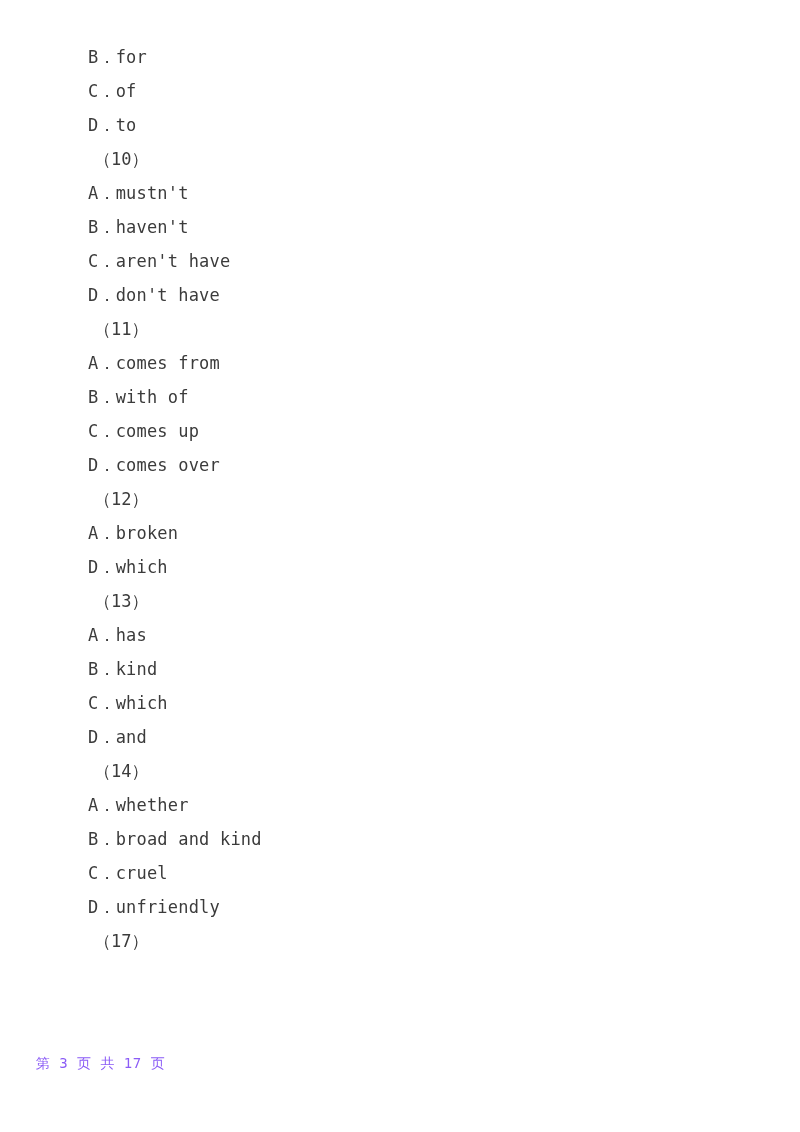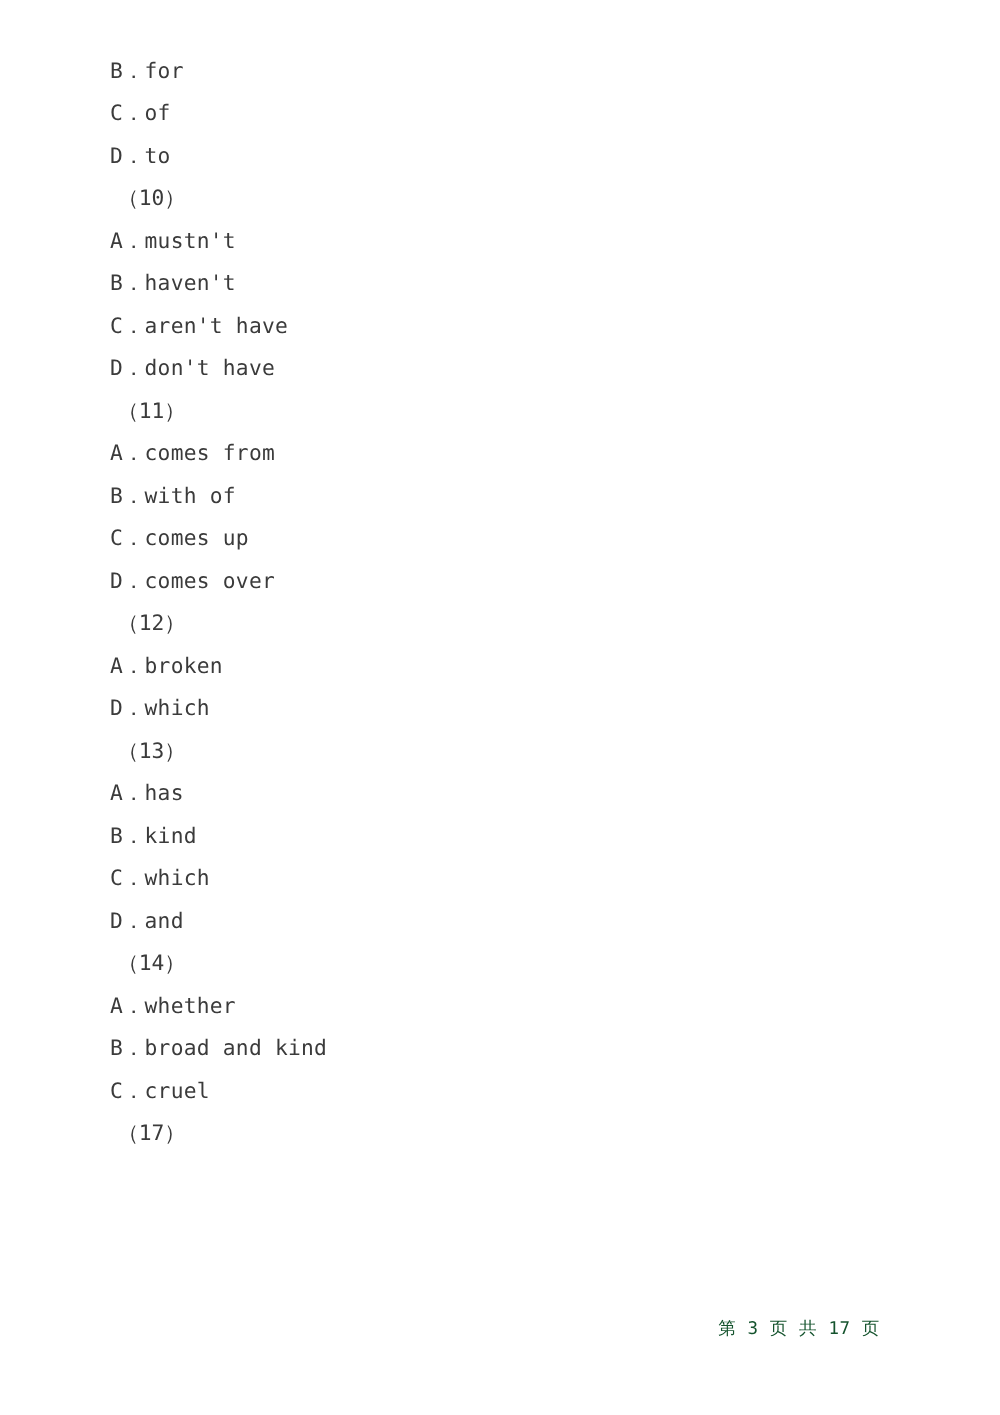--- a/index.html
+++ b/index.html
@@ -48,24 +48,24 @@
   .line.qnum {
     padding-left: 6px;
     letter-spacing: 0px;
   }
 
   #footer {
     position: absolute;
     left: 0;
     top: 1030px;
     width: 704px;
-    text-align: right;
+    text-align: left;
     font-size: 14px;
     line-height: 22px;
-    color: #14532d;
+    color: #8b5cf6;
     white-space: pre;
     letter-spacing: 0.5px;
   }
 </style>
 </head>
 <body>
 
 <div id="page">
 
   <div id="content">
@@ -87,20 +87,21 @@
       <div class="line option">D．which</div>
       <div class="line qnum">（13）</div>
       <div class="line option">A．has</div>
       <div class="line option">B．kind</div>
       <div class="line option">C．which</div>
       <div class="line option">D．and</div>
       <div class="line qnum">（14）</div>
       <div class="line option">A．whether</div>
       <div class="line option">B．broad and kind</div>
       <div class="line option">C．cruel</div>
+      <div class="line option">D．unfriendly</div>
       <div class="line qnum">（17）</div>
     </div>
 
   <div id="footer">
     <span>第 3 页 共 17 页</span>
   </div>
 
 </div>
 
 </body></html>

